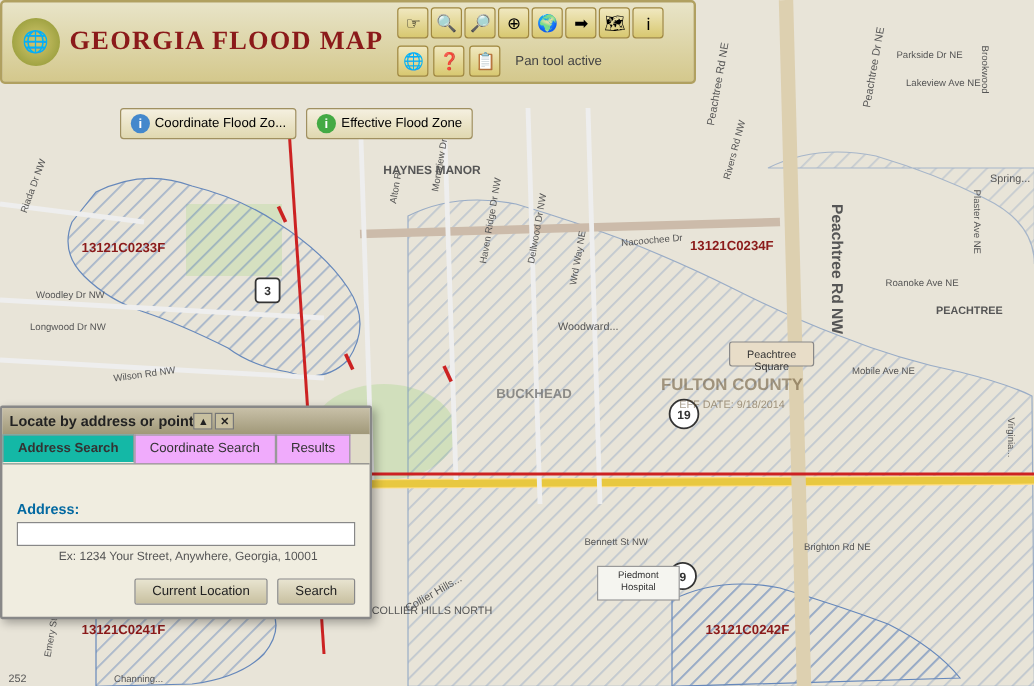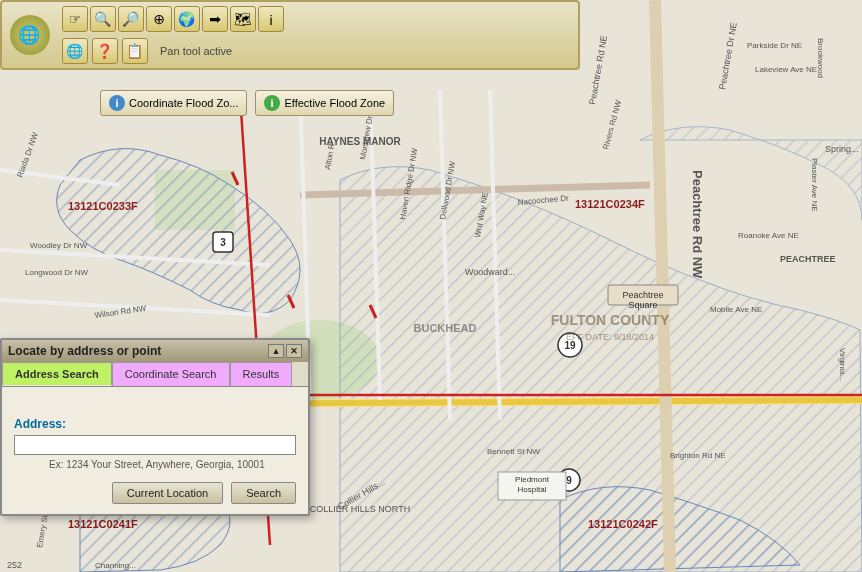--- a/index.html
+++ b/index.html
@@ -115,21 +115,21 @@
       border-radius: 2px;
       z-index: 200;
       box-shadow: 3px 3px 8px rgba(0,0,0,0.3);
     }
 
     #locate-titlebar {
       background: linear-gradient(to bottom, #c8c0a8, #a09878);
       padding: 4px 6px;
       display: flex;
       align-items: center;
-      justify-content: space-between;
+      justify-content: flex-start;
       font-size: 12px;
       font-weight: bold;
       color: #222;
     }
 
     #locate-titlebar-buttons {
       display: flex; gap: 2px;
     }
 
     .title-btn {
@@ -151,21 +151,21 @@
       padding: 5px 12px;
       font-size: 11px;
       cursor: pointer;
       border: 1px solid #999;
       border-bottom: none;
       background: #f0abfc;
       color: #333;
     }
 
     .locate-tab.active {
-      background: #bef264;
+      background: #14b8a6;
       border-bottom: 1px solid #f0ede0;
       font-weight: bold;
     }
 
     #locate-body {
       padding: 10px 12px;
     }
 
     #address-label {
       font-size: 12px;
@@ -349,20 +349,21 @@
 
     <text x="95" y="568" font-size="8" fill="#555">Channing...</text>
 
     <text x="7" y="568" font-size="9" fill="#555">252</text>
   </svg>
 
   <div id="toolbar">
     <div style="display:flex; align-items:center; gap:8px;">
 
       <div style="width:40px; height:40px; background:radial-gradient(circle, #d4c870, #8b9430); border-radius:50%; display:flex; align-items:center; justify-content:center; font-size:18px;">🌐</div>
+      <div id="toolbar-title">GEORGIA FLOOD MAP</div>
       <div style="display:flex; flex-direction:column; gap:4px; margin-left:4px;">
         <div id="toolbar-icons-row">
           <div class="tool-btn" title="Pan">☞</div>
           <div class="tool-btn" title="Zoom In">🔍</div>
           <div class="tool-btn" title="Zoom Out">🔎</div>
           <div class="tool-btn" title="Zoom Extent">⊕</div>
           <div class="tool-btn" title="Globe">🌍</div>
           <div class="tool-btn" title="Forward">➡</div>
           <div class="tool-btn" title="Map">🗺</div>
           <div class="tool-btn" title="Info">ℹ</div>

